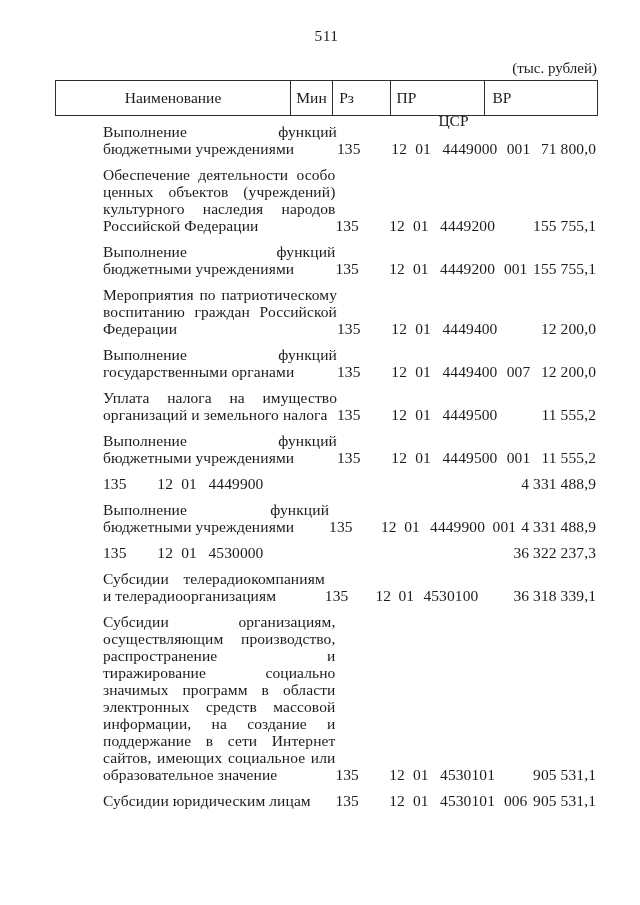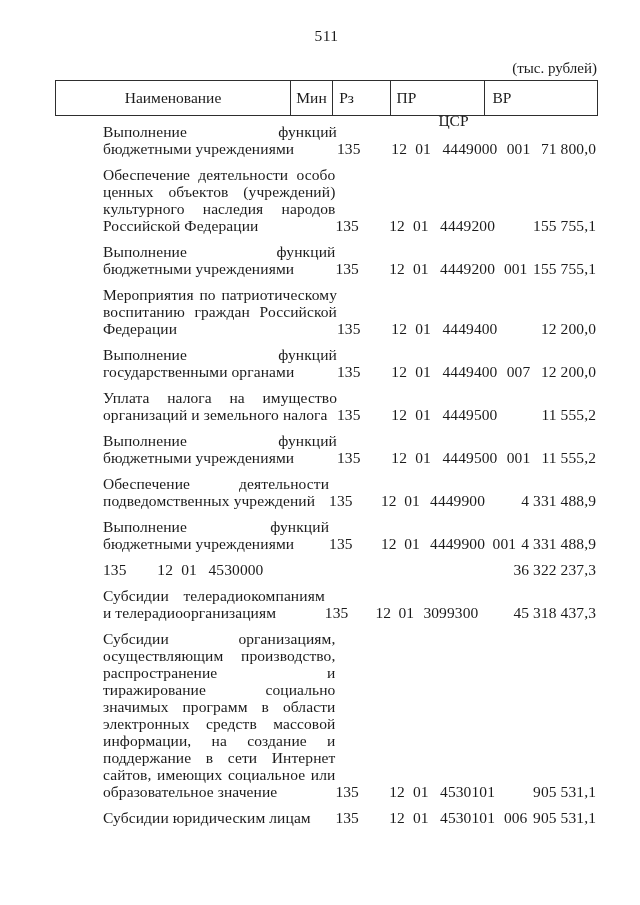--- a/index.html
+++ b/index.html
@@ -146,21 +146,20 @@
         <div class="row">
     <div class="cell c-name">Выполнение функций бюджетными учреждениями</div>
     <div class="cell c-min">135</div>
     <div class="cell c-rz">12</div>
     <div class="cell c-pr">01</div>
     <div class="cell c-csr">4449500</div>
     <div class="cell c-vr">001</div>
     <div class="cell c-sum">11 555,2</div>
   </div>
         <div class="row">
-    <div class="cell c-name">Обеспечение деятельности подведомственных учреждений</div>
     <div class="cell c-min">135</div>
     <div class="cell c-rz">12</div>
     <div class="cell c-pr">01</div>
     <div class="cell c-csr">4449900</div>
     <div class="cell c-vr"></div>
     <div class="cell c-sum">4 331 488,9</div>
   </div>
         <div class="row">
     <div class="cell c-name">Выполнение функций бюджетными учреждениями</div>
     <div class="cell c-min">135</div>
@@ -176,23 +175,23 @@
     <div class="cell c-pr">01</div>
     <div class="cell c-csr">4530000</div>
     <div class="cell c-vr"></div>
     <div class="cell c-sum">36 322 237,3</div>
   </div>
         <div class="row">
     <div class="cell c-name">Субсидии телерадиокомпаниям и телерадиоорганизациям</div>
     <div class="cell c-min">135</div>
     <div class="cell c-rz">12</div>
     <div class="cell c-pr">01</div>
-    <div class="cell c-csr">3099300</div>
-    <div class="cell c-vr"></div>
-    <div class="cell c-sum">45 318 437,3</div>
+    <div class="cell c-csr">4530100</div>
+    <div class="cell c-vr"></div>
+    <div class="cell c-sum">36 318 339,1</div>
   </div>
         <div class="row">
     <div class="cell c-name">Субсидии организациям, осуществляющим производство, распространение и тиражирование социально значимых программ в области электронных средств массовой информации, на создание и поддержание в сети Интернет сайтов, имеющих социальное или образовательное значение</div>
     <div class="cell c-min">135</div>
     <div class="cell c-rz">12</div>
     <div class="cell c-pr">01</div>
     <div class="cell c-csr">4530101</div>
     <div class="cell c-vr"></div>
     <div class="cell c-sum">905 531,1</div>
   </div>

